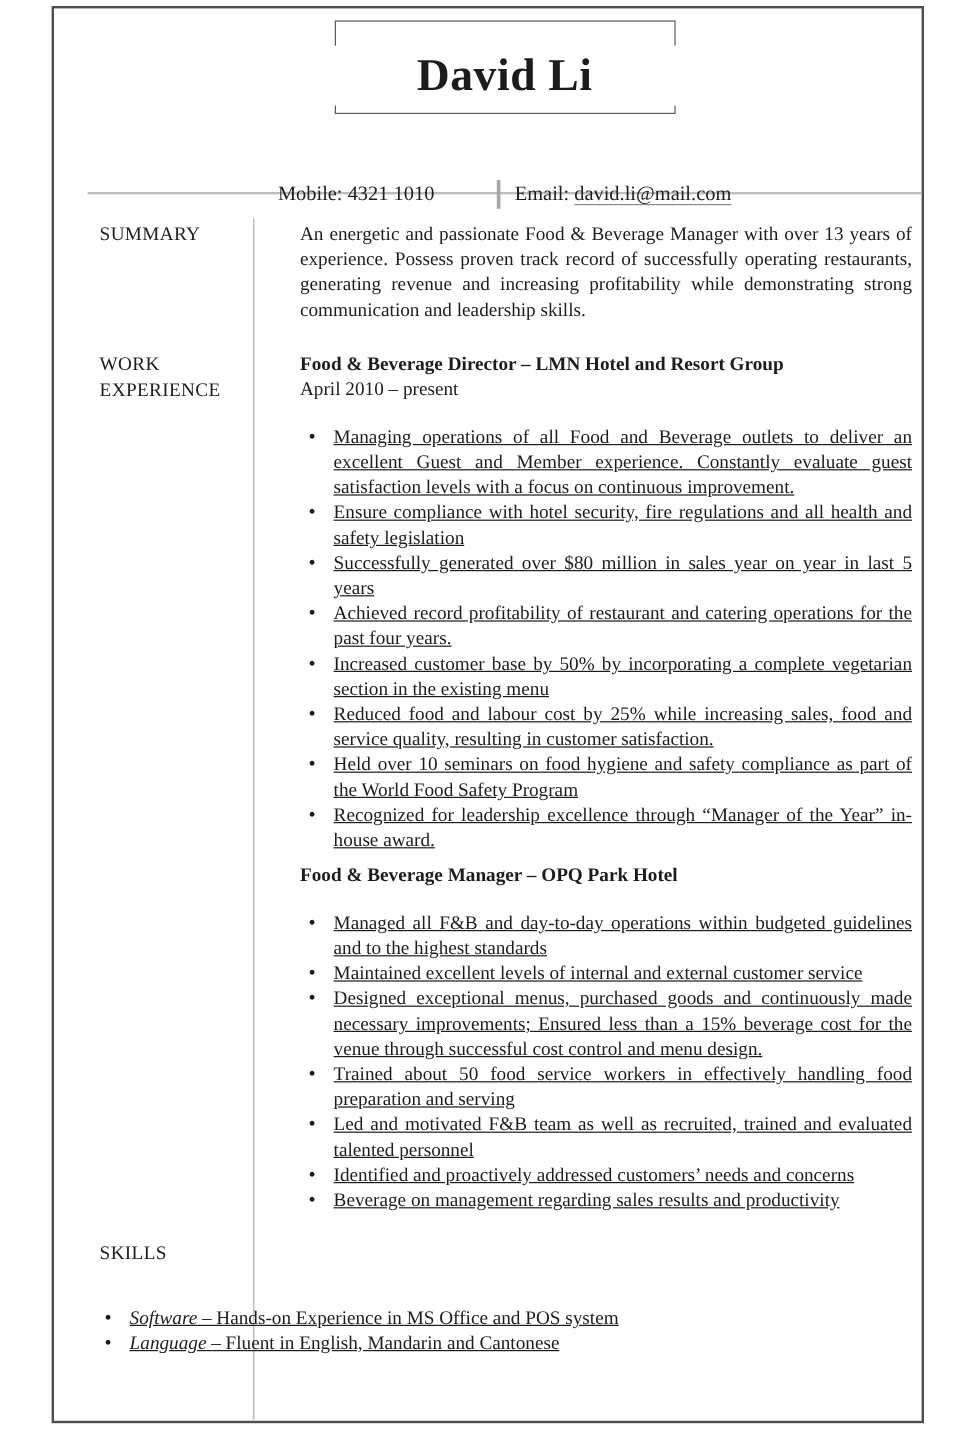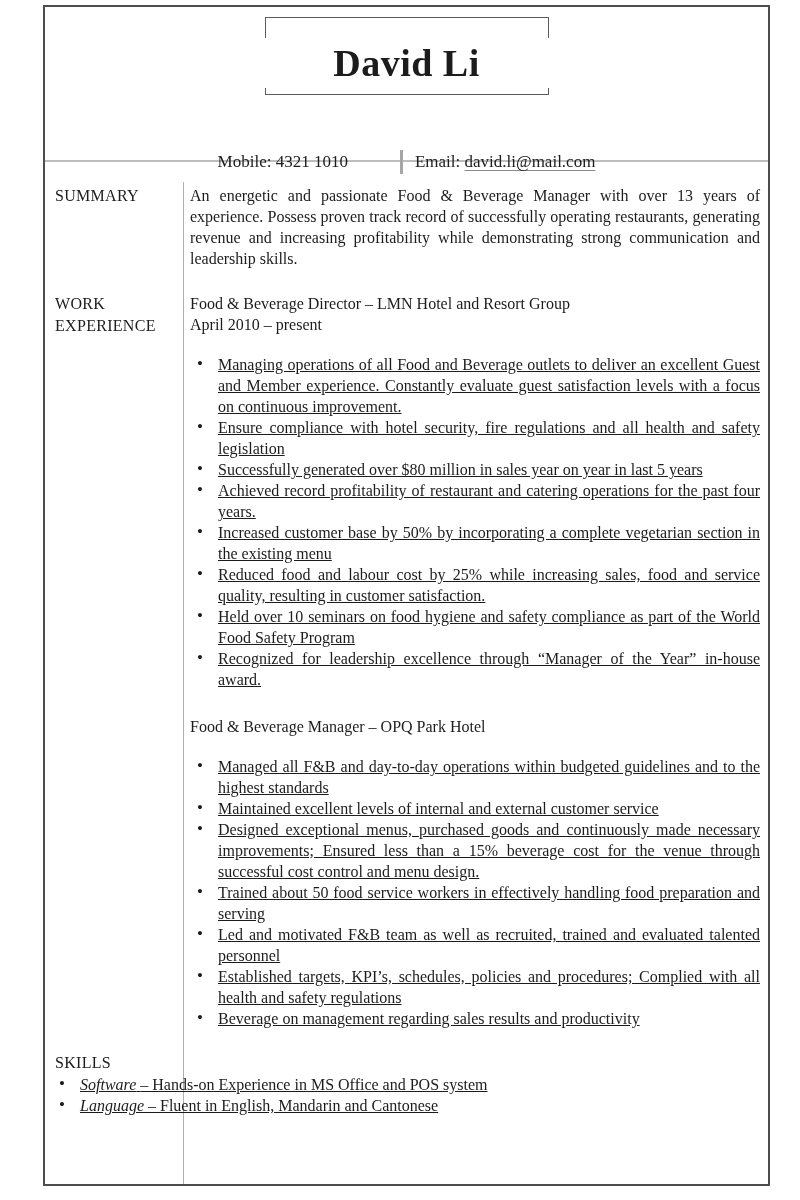--- a/index.html
+++ b/index.html
@@ -11,20 +11,21 @@
   }
   .frame {
     position:absolute;
     left:43px; top:5px;
     width:727px; height:1181px;
     border:2px solid #4d4d4d;
     background:#ffffff;
     overflow:hidden;
     display:flex;
     flex-direction:column;
+    padding-left:28px;
   }
   
   .header {
     flex:none;
     height:155px;
     border-bottom:2px solid #bdbdbd;
     position:relative;
   }
   .name-box {
     position:relative;
@@ -78,58 +79,58 @@
     position:relative;
     padding-top:23px;
   }
   .resume-body::before {
     content:"";
     position:absolute;
     left:138px; top:20px; bottom:0;
     width:1px;
     background:#b0b0b0;
   }
-  .section { display:flex; }
+  .section { display:flex;gap:32px; }
   .section-label {
     flex:none;
     width:138px;
     padding-left:10px;
     font-size:16px;
     line-height:22px;
     letter-spacing:0.3px;
   }
   .section-content {
     flex:1;
     padding-left:7px;
     padding-right:8px;
     font-size:16px;
     line-height:21px;
   }
   .justify { text-align:justify; }
   .section-work { margin-top:24px;justify-content:flex-end; }
-  .job-title { font-weight:normal; }
+  .job-title { font-weight:bold; }
   .job-dates { white-space:pre-wrap; }
   ul.bullets {
     list-style:none;
     margin-top:19px;
     padding-left:28px;
   }
   ul.bullets li {
     position:relative;
     text-align:justify;
     text-decoration:underline;
   }
   ul.bullets li::before {
     content:"\2022";
     position:absolute;
     left:-21px;
     top:-1px;
     font-size:17px;
   }
-  .job-2 { margin-top:26px; }
+  .job-2 { margin-top:8px; }
   .section-education { margin-top:22px; }
   .section-skills { margin-top:23px;flex-direction:column; }
   .section-skills ul.bullets { margin-top:0; }
   .skill-term { font-style:italic; }
 </style>
 </head>
 <body>
 
 <div class="frame">
 
@@ -175,21 +176,21 @@
         </div>
 
         <div class="job job-2">
           <div class="job-title">Food &amp; Beverage Manager – OPQ Park Hotel</div>
           <ul class="bullets">
             <li>Managed all F&amp;B and day-to-day operations within budgeted guidelines and to the highest standards</li>
             <li>Maintained excellent levels of internal and external customer service</li>
             <li>Designed exceptional menus, purchased goods and continuously made necessary improvements; Ensured less than a 15% beverage cost for the venue through successful cost control and menu design.</li>
             <li>Trained about 50 food service workers in effectively handling food preparation and serving</li>
             <li>Led and motivated F&amp;B team as well as recruited, trained and evaluated talented personnel</li>
-            <li>Established targets, KPI’s, schedules, policies and procedures; Complied with all health and safety regulations</li>
+            <li>Identified and proactively addressed customers’ needs and concerns</li>
             <li>Beverage on management regarding sales results and productivity</li>
           </ul>
         </div>
 
       </div>
     </div>
 
 
     <div class="section section-skills">
       <div class="section-label">SKILLS</div>

